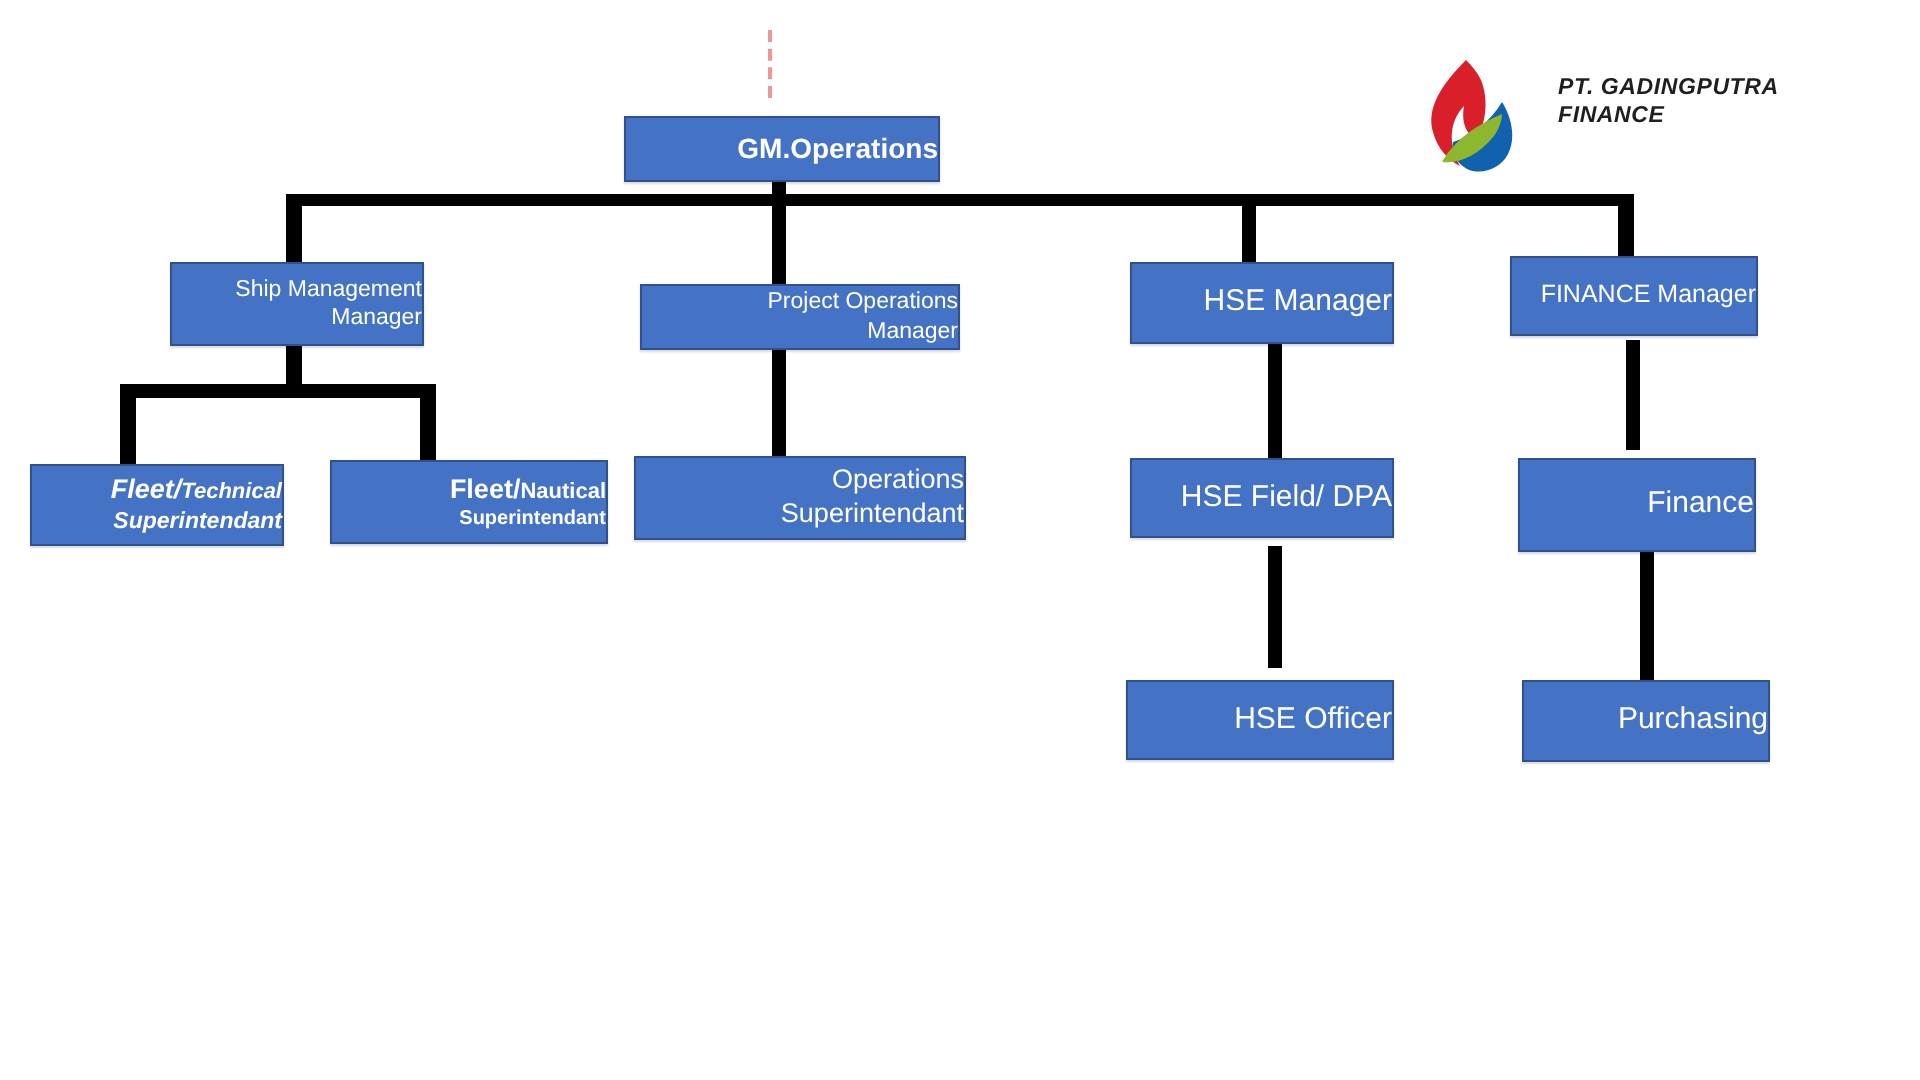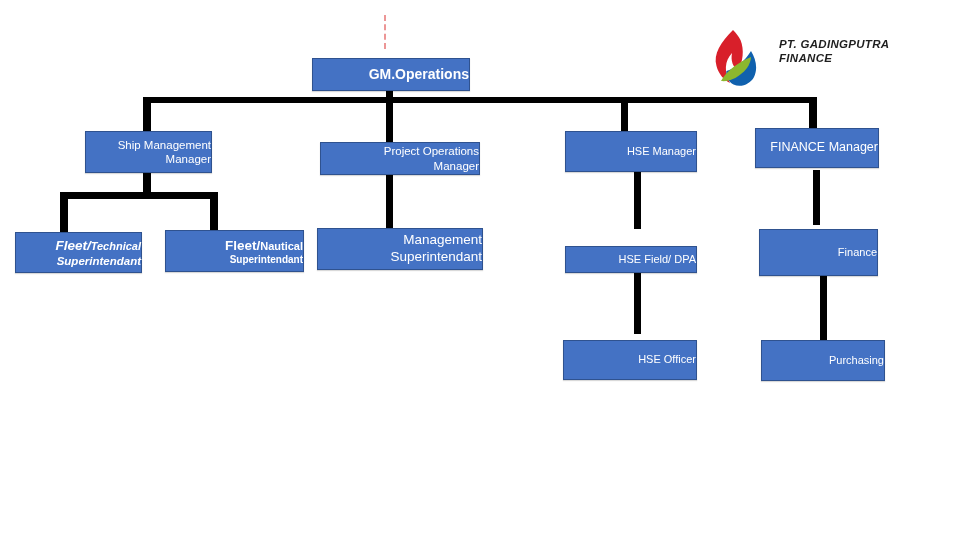--- a/index.html
+++ b/index.html
@@ -19,21 +19,21 @@
     color:#ffffff;
     display:flex;
     flex-direction:column;
     align-items:flex-end;
     justify-content:center;
     text-align:center;
     line-height:1.25;
     box-shadow:0 1px 1px rgba(0,0,0,0.15);
   }
   .node .ln{display:block;}
-  .fs-lg{font-size:11px;}
+  .fs-lg{font-size:15px;}
   .fs-md{font-size:13.5px;}
   .fs-sm{font-size:11.5px;}
   .bold{font-weight:bold;}
   
   .conn{position:absolute;background:#000000;}
   
   .fleet-l1{font-weight:bold;line-height:1.1;}
   .fleet-l1 .big{font-size:13.5px;}
   .fleet-l1 .small{font-size:11px;}
   .fleet-l2{font-weight:bold;font-size:11.5px;line-height:1.3;}
@@ -112,25 +112,25 @@
     <span class="fleet-l1"><span class="big">Fleet/</span><span class="small">Technical</span></span>
     <span class="fleet-l2">Superintendant</span>
   </div>
 
   <div class="node" style="left:165px;top:230px;width:139px;height:42px;">
     <span class="fleet-l1"><span class="big">Fleet/</span><span class="small">Nautical</span></span>
     <span class="fleet-l2 smaller">Superintendant</span>
   </div>
 
   <div class="node fs-md" style="left:317px;top:228px;width:166px;height:42px;">
-    <span class="ln">Management</span>
+    <span class="ln">Operations</span>
     <span class="ln">Superintendant</span>
   </div>
 
-  <div class="node fs-lg" style="left:565px;top:246px;width:132px;height:27px;">
+  <div class="node fs-lg" style="left:565px;top:229px;width:132px;height:40px;">
     <span class="ln">HSE Field/ DPA</span>
   </div>
 
   <div class="node fs-lg" style="left:759px;top:229px;width:119px;height:47px;">
     <span class="ln">Finance</span>
   </div>
 
   <div class="node fs-lg" style="left:761px;top:340px;width:124px;height:41px;">
     <span class="ln">Purchasing</span>
   </div>

